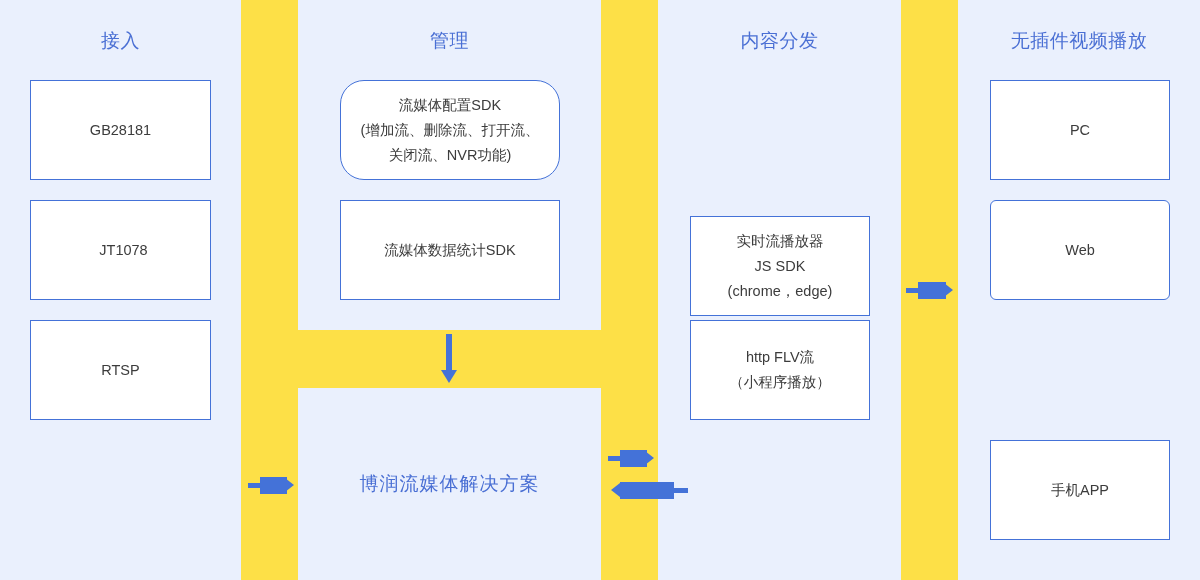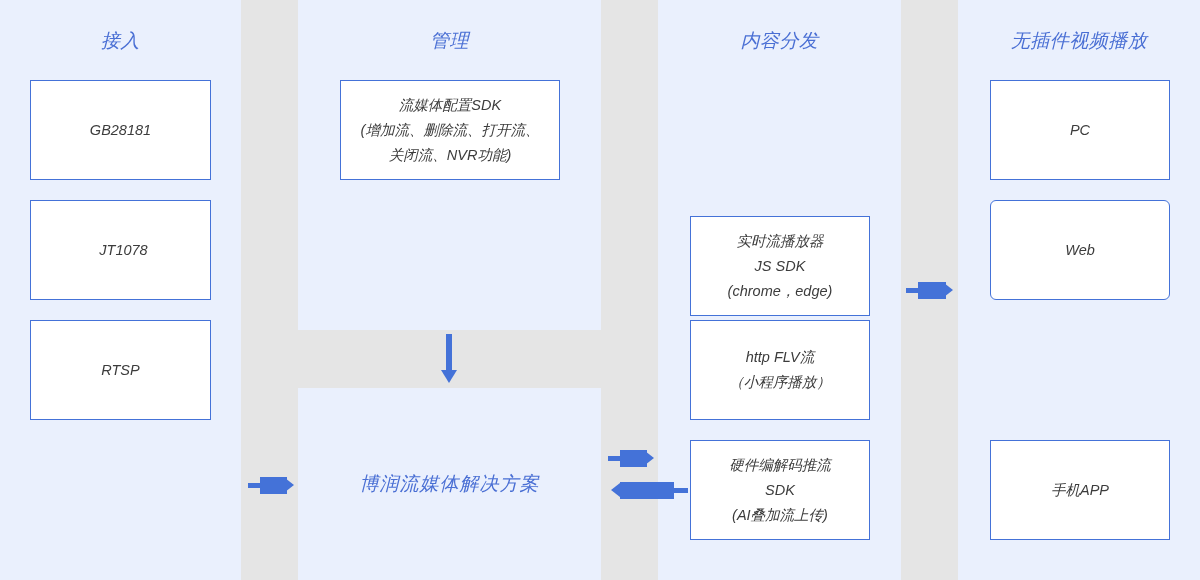--- a/index.html
+++ b/index.html
@@ -7,23 +7,22 @@
     padding: 0;
     background: #ffffff;
   }
   body {
     font-family: "Liberation Sans", "DejaVu Sans", sans-serif;
   }
   #canvas {
     position: relative;
     width: 1200px;
     height: 580px;
-    background: #e5e5e5;
+    background: #fde047;
     overflow: hidden;
-    font-style: italic;
   }
   
   .panel {
     position: absolute;
     background: #eaf0fd;
   }
   #panel-access      { left: 0px;   top: 0px; width: 241px; height: 580px; }
   #panel-manage      { left: 298px; top: 0px; width: 303px; height: 330px; }
   #panel-solution    { left: 298px; top: 388px; width: 303px; height: 192px; }
   #panel-content     { left: 658px; top: 0px; width: 243px; height: 580px; }
@@ -158,48 +157,46 @@
     <span class="lines">
         <span class="line">JT1078</span>
       </span>
   </div>
   <div class="node" style="left:30px;top:320px;width:181px;height:100px;">
     <span class="lines">
         <span class="line">RTSP</span>
       </span>
   </div>
 
-  <div class="node" style="left:340px;top:80px;width:220px;height:100px;">
+  <div class="node" style="left:340px;top:80px;width:220px;height:100px;border-radius:24px;">
     <span class="lines">
         <span class="line">流媒体配置SDK</span>
         <span class="line">(增加流、删除流、打开流、</span>
         <span class="line">关闭流、NVR功能)</span>
       </span>
   </div>
+  <div class="node" style="left:340px;top:200px;width:220px;height:100px;">
+    <span class="lines">
+        <span class="line">流媒体数据统计SDK</span>
+      </span>
+  </div>
 
   <div id="solution-label">博润流媒体解决方案</div>
 
   <div class="node" style="left:690px;top:216px;width:180px;height:100px;">
     <span class="lines">
         <span class="line">实时流播放器</span>
         <span class="line">JS SDK</span>
         <span class="line">(chrome，edge)</span>
       </span>
   </div>
   <div class="node" style="left:690px;top:320px;width:180px;height:100px;">
     <span class="lines">
         <span class="line">http FLV流</span>
         <span class="line">（小程序播放）</span>
-      </span>
-  </div>
-  <div class="node" style="left:690px;top:440px;width:180px;height:100px;">
-    <span class="lines">
-        <span class="line">硬件编解码推流</span>
-        <span class="line">SDK</span>
-        <span class="line">(AI叠加流上传)</span>
       </span>
   </div>
 
   <div class="node" style="left:990px;top:80px;width:180px;height:100px;align-items:center;">
     <span class="lines">
         <span class="line">PC</span>
       </span>
   </div>
   <div class="node" style="left:990px;top:200px;width:180px;height:100px;border-radius:6px;">
     <span class="lines">

